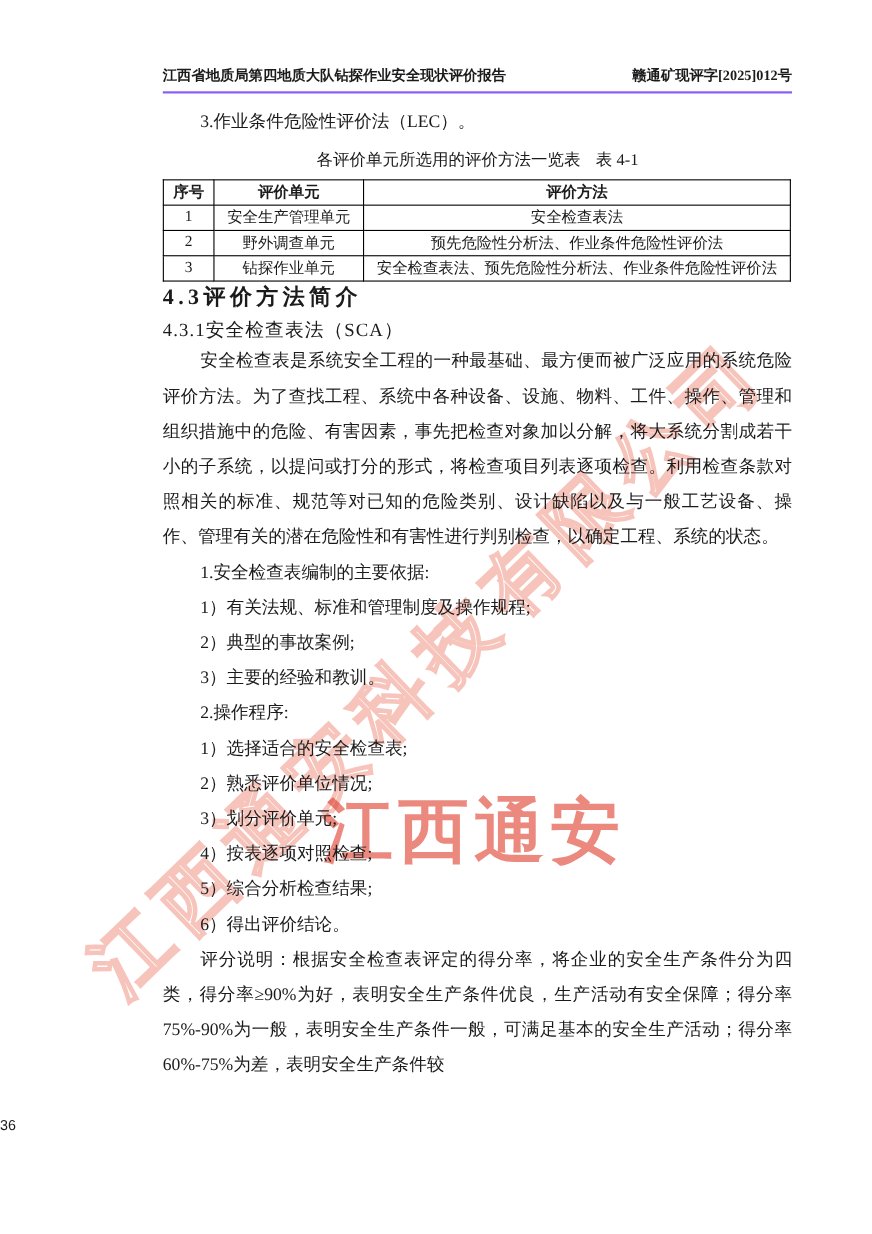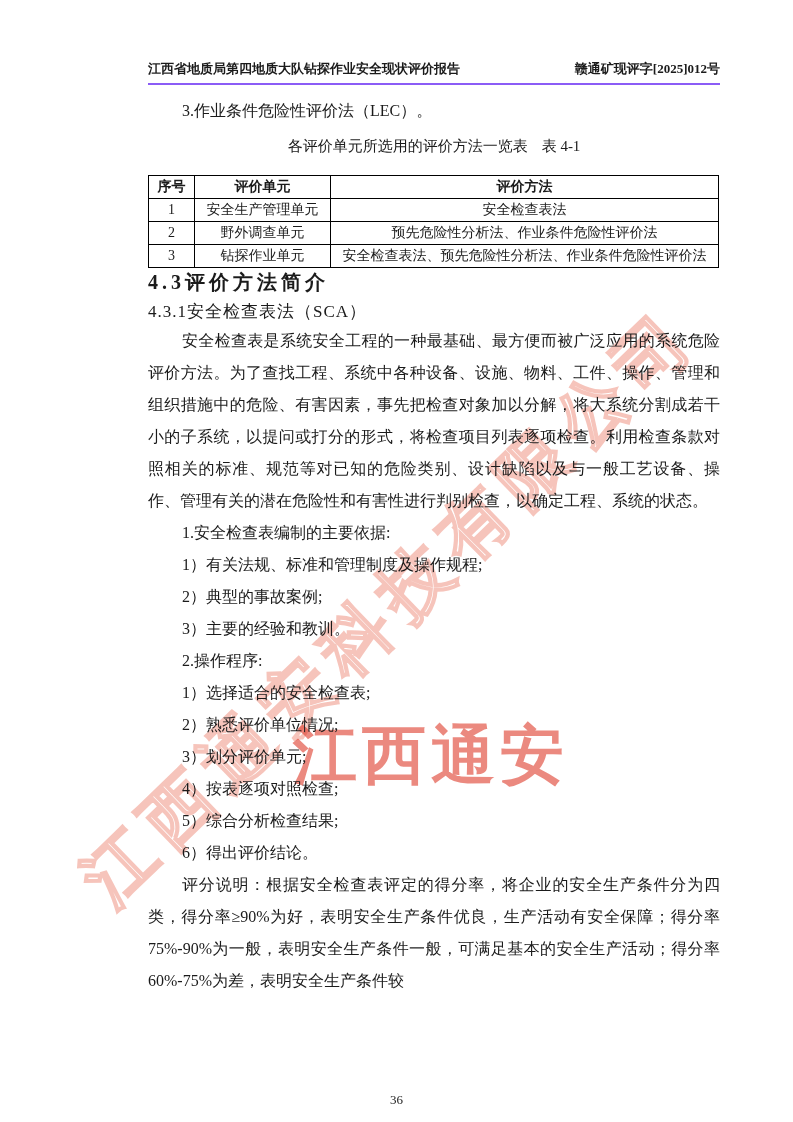--- a/index.html
+++ b/index.html
@@ -42,35 +42,35 @@
   
   .content { position:relative; z-index:1; padding:60px 73px 0 148px; }
   .doc-header {
     display:flex; justify-content:space-between; align-items:flex-end;
     font-size:13px; font-weight:bold; padding-bottom:5px;
     border-bottom:2px solid #8b5cf6;
   }
   .intro-line { margin-top:10px; font-size:17px; line-height:32px; padding-left:34px; }
   .tbl-caption { margin-top:8px; text-align:center; font-weight:normal; font-size:15px; line-height:22px; }
   .tbl-caption .tag { margin-left:14px; }
-  table.eval { margin-top:18px; border-collapse:collapse; width:570px; table-layout:fixed; }
+  table.eval { margin-top:6px; border-collapse:collapse; width:570px; table-layout:fixed; }
   table.eval th, table.eval td {
     border:1.5px solid #000; text-align:center; font-size:14px;
     height:20px; padding:1px 2px; overflow:hidden; white-space:nowrap;
   }
   table.eval th { font-weight:bold; }
   col.c1 { width:46px; } col.c2 { width:136px; } col.c3 { width:388px; }
   .h43 { margin-top:0; font-size:20px; font-weight:bold; letter-spacing:4px; line-height:28px; }
   .h431 { margin-top:3px; font-size:17px; font-weight:normal; letter-spacing:1px; line-height:26px; }
   .body-text { font-size:16px; line-height:32px; }
   .para { text-align:justify; text-indent:34px; margin:0; }
   .line-item { padding-left:34px; margin:0; }
   .footer {
-    position:absolute; left:0; right:0; top:1092px; text-align:center;
-    font-size:13px; z-index:1; font-family:Liberation Serif, serif;
+    position:absolute; left:0; right:0; top:1015px; text-align:left;
+    font-size:13px; z-index:1; font-family:Liberation Sans, sans-serif;
   }
 </style>
 </head>
 <body>
 
 <div class="page">
 
   <div class="wm-layer">
     <div class="wm-diagonal">江西通安科技有限公司</div>
     <div class="wm-horizontal">江西通安</div>

